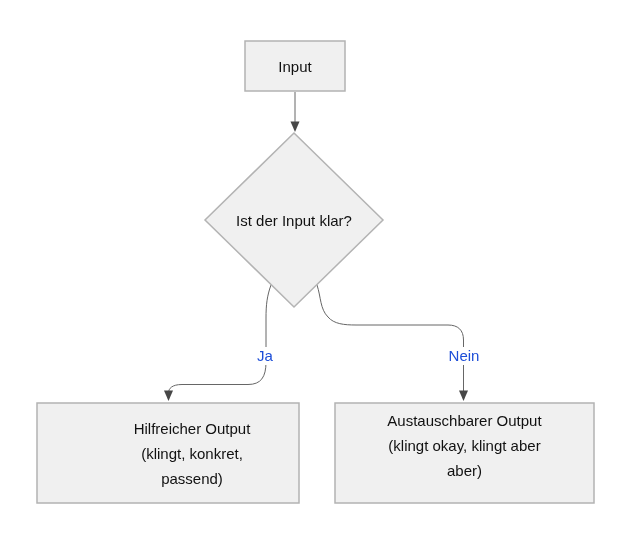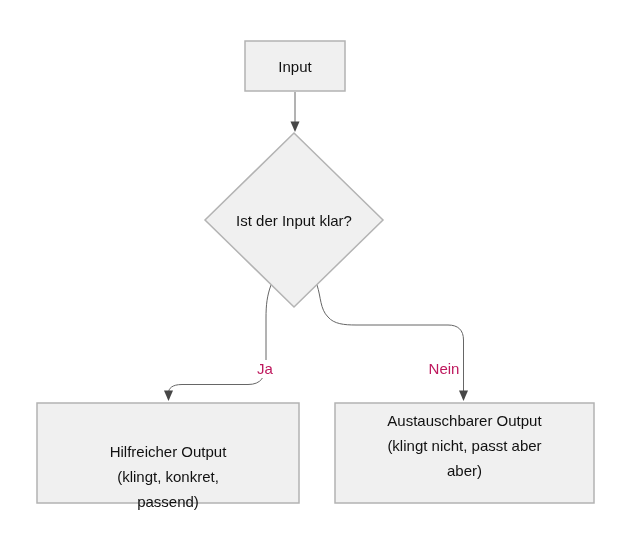--- a/index.html
+++ b/index.html
@@ -45,27 +45,26 @@
     line-height: 25px;
     pointer-events: none;
   }
   .nlabel.multi {
     flex-direction: column;
   }
   .elabel {
     position: absolute;
     transform: translate(-50%, -50%);
     background: #ffffff;
-    color: #be185d;
+    color: #1d4ed8;
     font-size: 15px;
     line-height: 18px;
     padding: 0 3px;
     white-space: nowrap;
     pointer-events: none;
-    margin-top: 13px;
   }
 </style>
 </head>
 <body>
 
 <div class="canvas">
 
   <svg width="635" height="544" viewBox="0 0 635 544">
 
     <g>
@@ -86,28 +85,28 @@
     <rect class="node-shape" x="245" y="41" width="100" height="50"></rect>
     <polygon class="node-shape" points="294,133 383,220 294,307 205,220"></polygon>
     <rect class="node-shape" x="37" y="403" width="262" height="100"></rect>
     <rect class="node-shape" x="335" y="403" width="259" height="100"></rect>
   </svg>
 
   <div class="nlabel" style="left:205px; top:133px; width:178px; height:174px;">Ist der Input klar?</div>
 
   <div class="nlabel" style="left:245px; top:41px; width:100px; height:50px;">Input</div>
 
-  <div class="nlabel multi" style="left:37px; top:426px; width:262px; height:100px;">
+  <div class="nlabel multi" style="left:37px; top:403px; width:262px; height:100px;padding-left:24px;">
     <div>Hilfreicher Output</div>
     <div>(klingt, konkret,</div>
     <div>passend)</div>
   </div>
 
   <div class="nlabel multi" style="left:335px; top:403px; width:259px; height:84px;align-items:center;">
     <div>Austauschbarer Output</div>
-    <div>(klingt nicht, passt aber</div>
+    <div>(klingt okay, klingt aber</div>
     <div>aber)</div>
   </div>
 
   <div class="elabel" style="left:265px; top:356px;">Ja</div>
-  <div class="elabel" style="left:444px; top:356px;text-align:center;">Nein</div>
+  <div class="elabel" style="left:464px; top:356px;text-align:center;">Nein</div>
 
 </div>
 
 </body></html>

